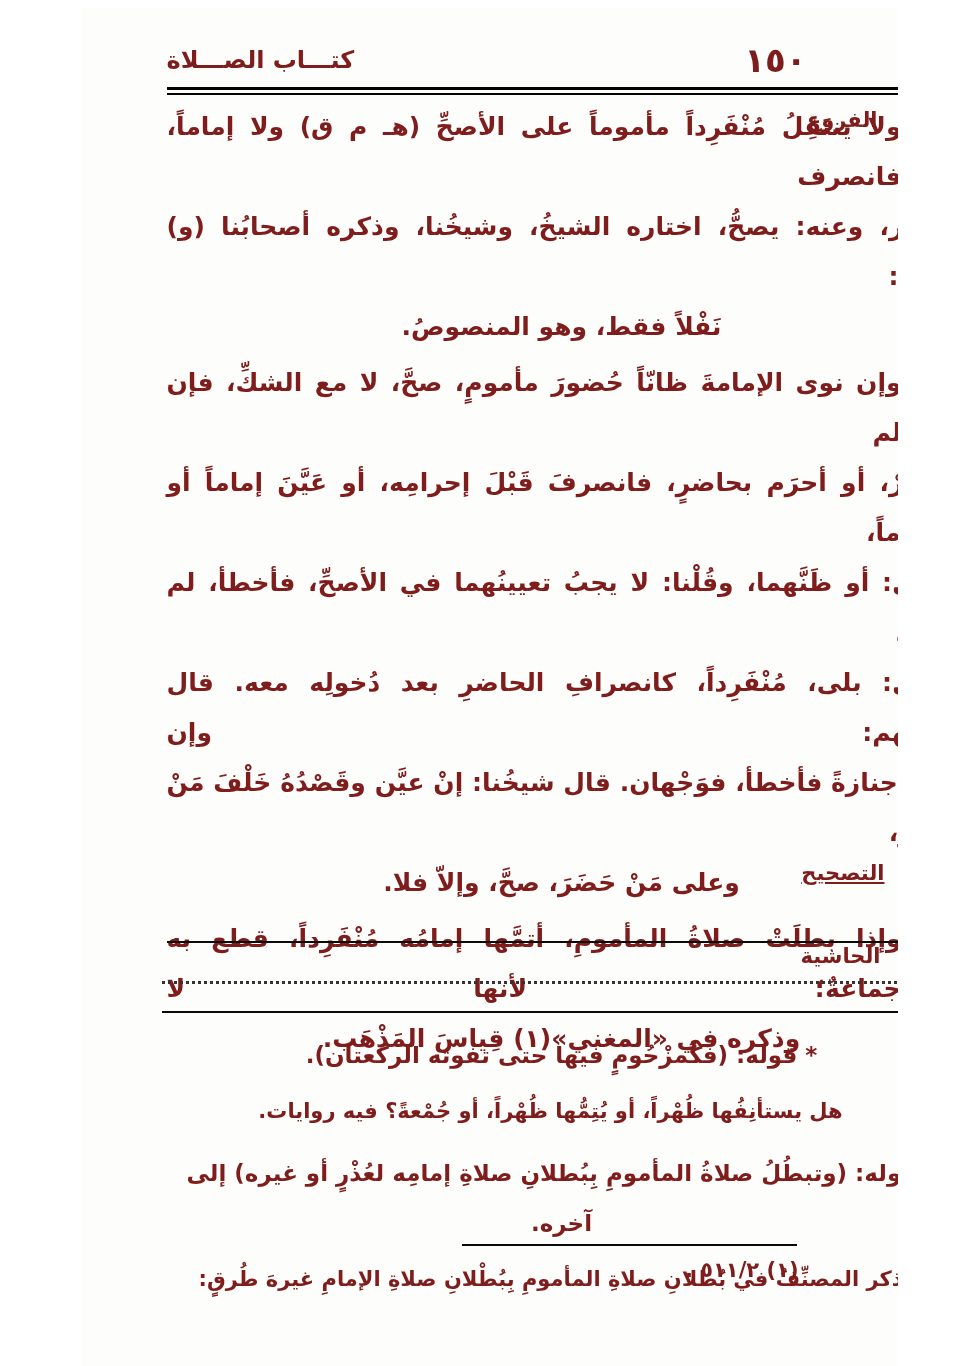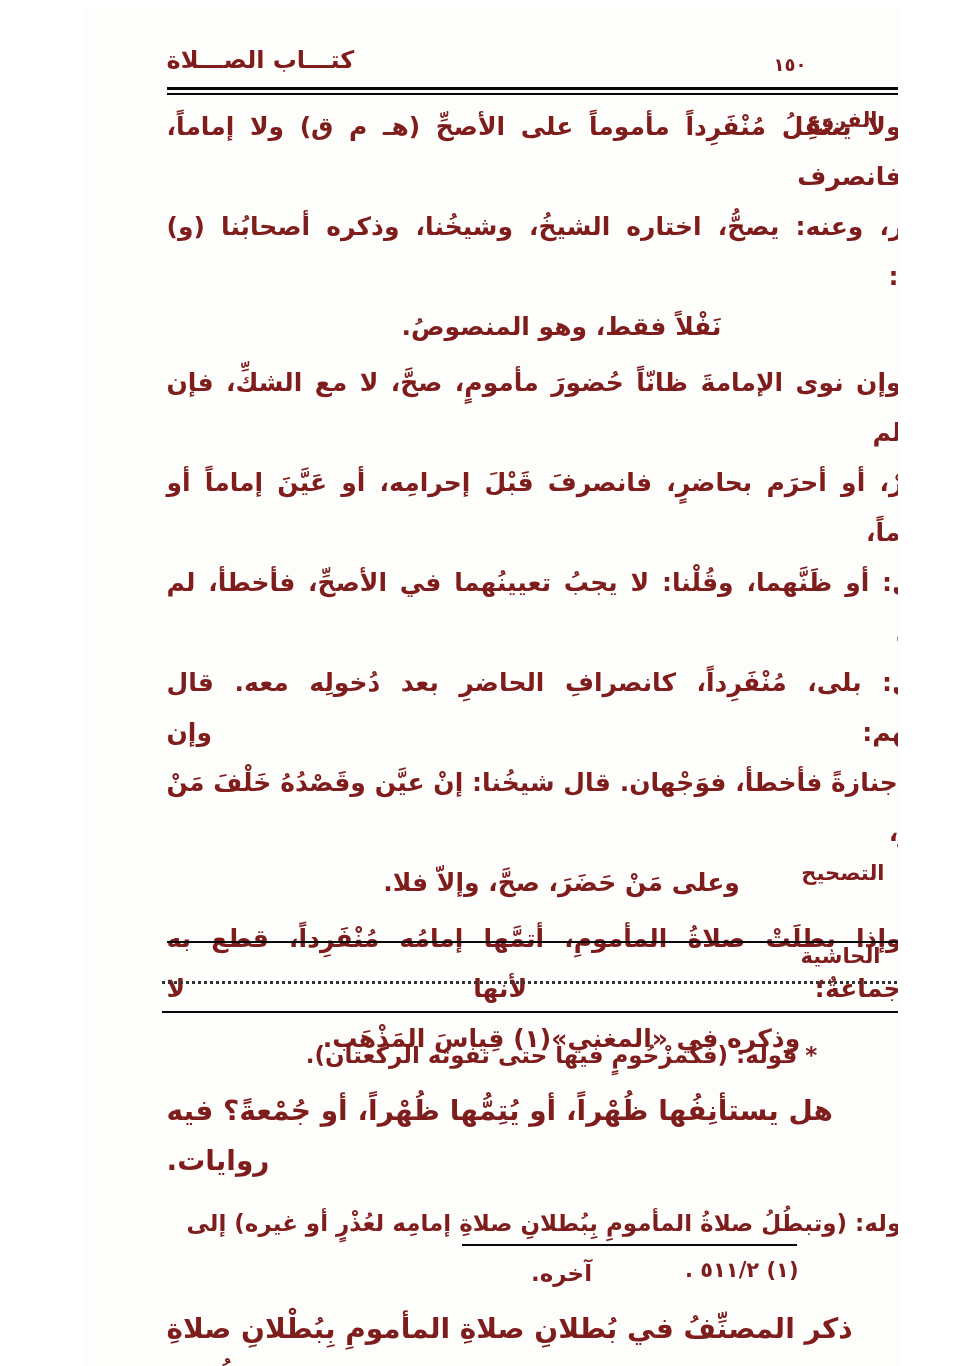--- a/index.html
+++ b/index.html
@@ -11,34 +11,34 @@
     color:#7f1d1d;
     font-family:"DejaVu Sans", sans-serif;
     overflow:hidden;
   }
   
   .hdr-title {
     position:absolute; left:85px; top:38px;
     font-size:24px; font-weight:bold; direction:rtl;
   }
   .hdr-page-no {
-    position:absolute; right:91px; top:46px;
-    font-size:18px; font-weight:bold; direction:rtl;
+    position:absolute; right:91px; top:32px;
+    font-size:34px; font-weight:bold; direction:rtl;
   }
   .hdr-rule { position:absolute; left:85px; top:79px; width:808px; }
   .hdr-rule .r1 { border-top:3.5px solid #050505; }
   .hdr-rule .r2 { border-top:2px solid #050505; margin-top:3px; }
 
   
   .margin-note {
     position:absolute; direction:rtl;
     font-size:21px; font-weight:bold; white-space:nowrap;
   }
   .mn-furu    { right:20px; top:100px;text-align:right; }
-  .mn-tashih  { right:13px; top:853px; }
+  .mn-tashih  { right:13px; top:853px;text-decoration:underline; }
   .mn-hashiya { right:17px; top:936px;text-align:right; }
 
   
   .body-col {
     position:absolute; left:85px; top:94px; width:790px;
     direction:rtl; font-size:25px; font-weight:bold; line-height:50px;
   }
   .para { margin:0 0 6px 0; }
   .ln        { text-align:justify; text-align-last:justify; }
   .ln-first  { text-align:justify; text-align-last:justify; padding-right:55px; }
@@ -48,21 +48,21 @@
   .sep-solid-1 { position:absolute; left:85px; top:933px; width:790px; border-top:2.5px solid #0a0a0a; }
   .sep-dotted  { position:absolute; left:80px; top:973px; width:795px; border-top:3px dotted #333; }
   .sep-solid-2 { position:absolute; left:80px; top:1003px; width:795px; border-top:2.5px solid #0a0a0a; }
 
   
   .fn-col {
     position:absolute; left:85px; top:1022px; width:790px;
     direction:rtl; font-weight:bold;
   }
   .fn-head { font-size:23px; line-height:50px; text-align:center; margin-bottom:6px; }
-  .fn-body { font-size:28px; line-height:50px; text-align:left; padding-right:22px; }
+  .fn-body { font-size:21px; line-height:50px; text-align:center; padding-right:22px; }
   .fn-item-1 .fn-body { margin-bottom:12px; }
 
   .fn-divider {
     position:absolute; right:101px; top:1236px; width:335px;
     border-top:2.5px solid #0a0a0a;
   }
   .fn-reference {
     position:absolute; right:99px; top:1244px;
     direction:rtl; font-size:21px; font-weight:bold; line-height:36px;
   }

